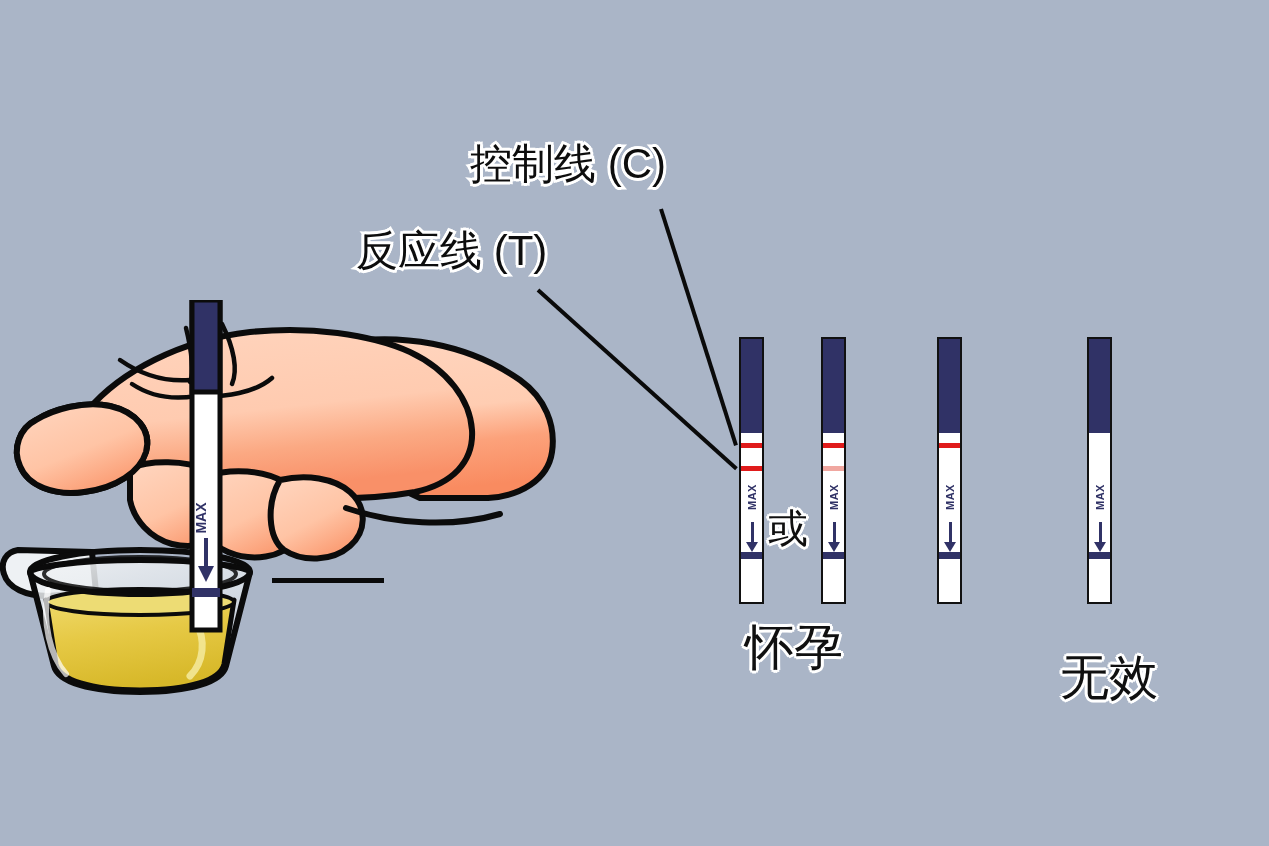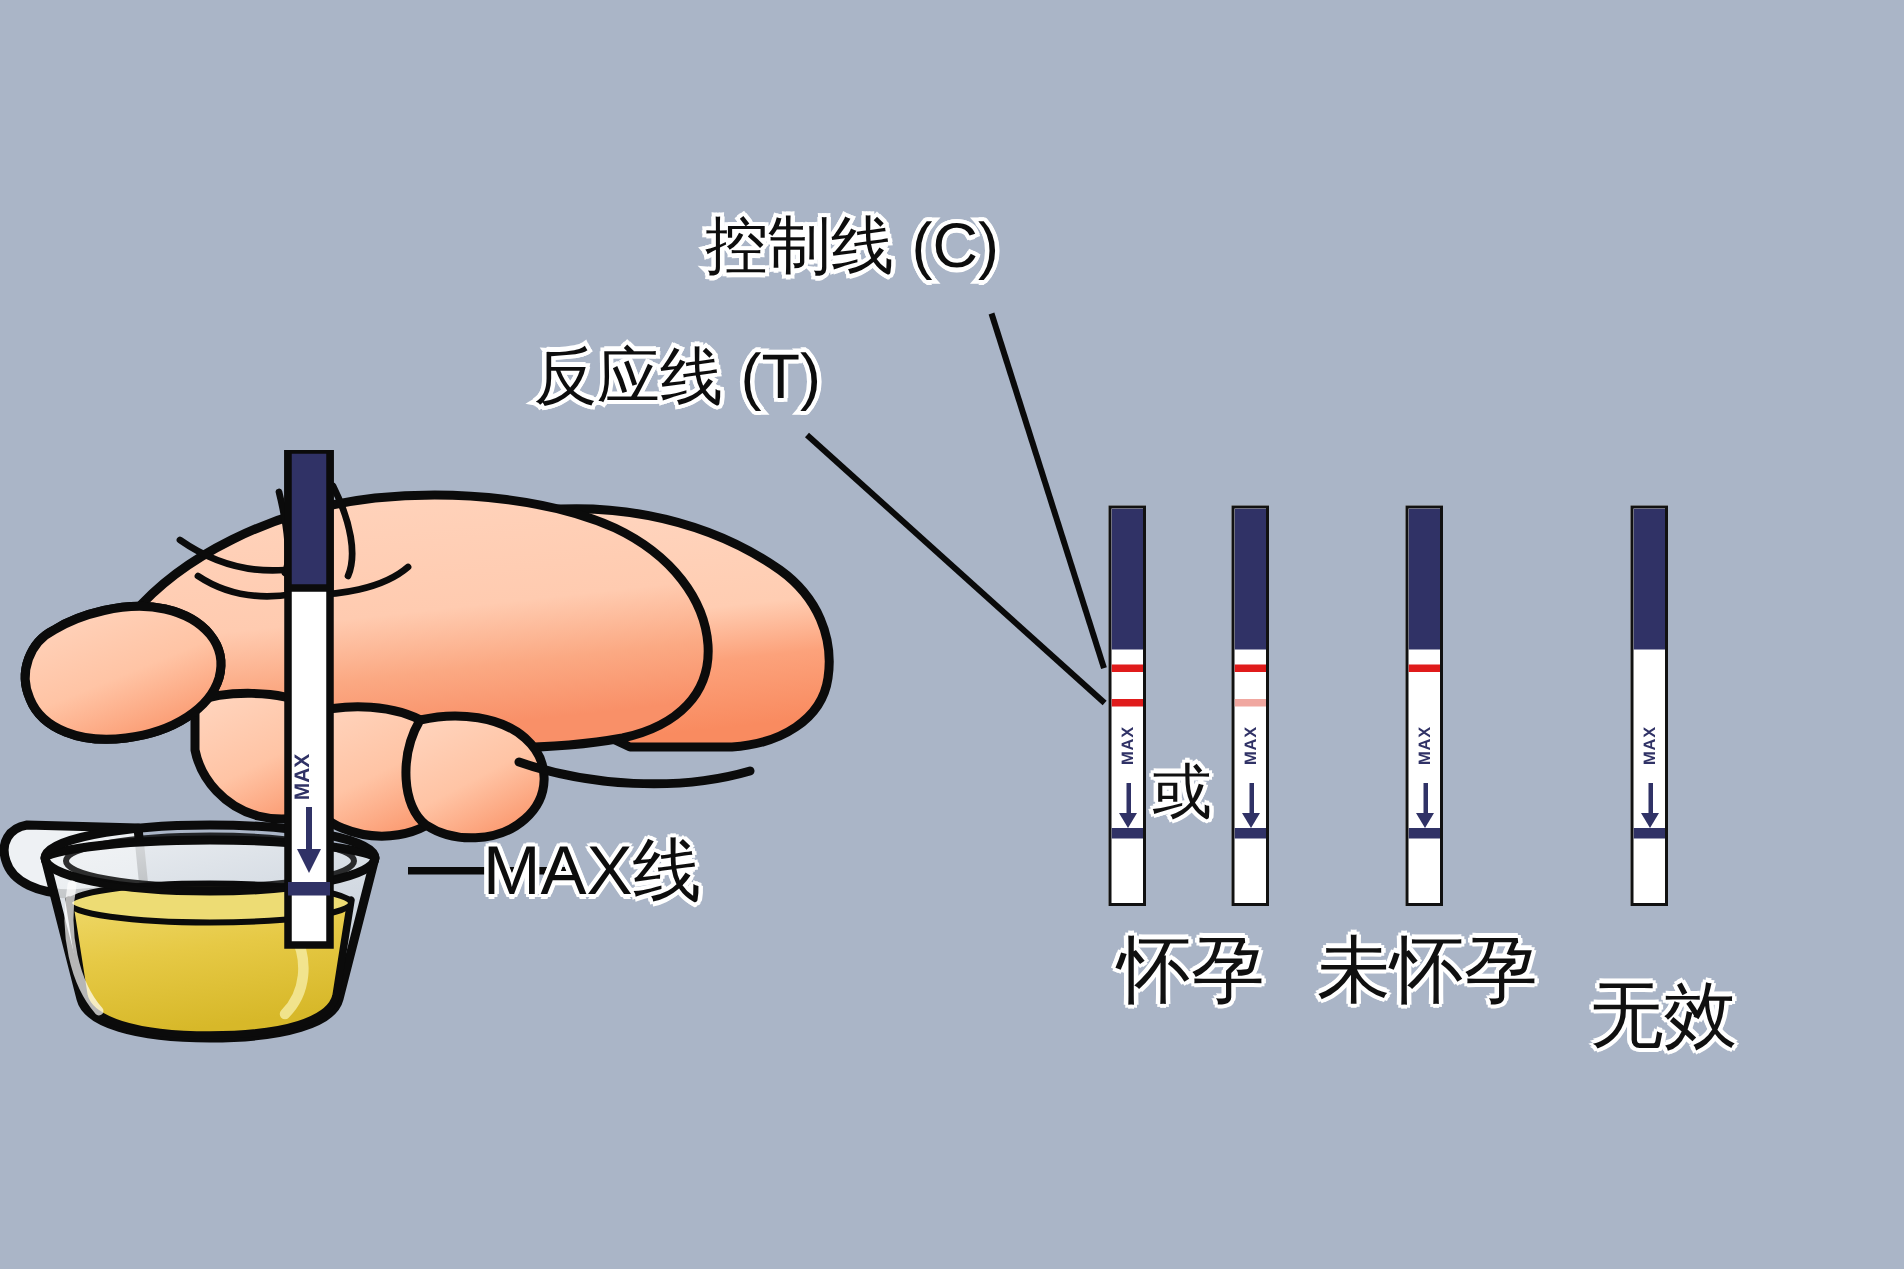--- a/index.html
+++ b/index.html
@@ -229,21 +229,20 @@
       <polygon points="206,282 198,266 214,266" fill="#303266"></polygon>
     </g>
 
     <path d="M 36 120 C 20 128 12 148 20 166 C 28 186 54 196 84 192
              C 116 188 140 172 146 152 C 152 130 136 112 110 106
              C 84 100 52 110 36 120 Z" fill="url(#skinGrad2)" stroke="#0b0b0b" stroke-width="6" stroke-linejoin="round"></path>
   </svg>
 
   <div class="leader" style="left:272px; top:578px; width:112px; height:5px;"></div>
 
-  <div class="max-line-label" style="left:322px; top:557px;">MAX线</div>
 
   <div class="anno-label" style="left:470px; top:143px;">控制线 (C)</div>
 
   <div class="anno-label" style="left:356px; top:230px;">反应线 (T)</div>
 
   <div class="leader" style="left:661px; top:207px; width:248px;
               transform: rotate(72.4deg);"></div>
 
   <div class="leader" style="left:538px; top:288px; width:267px;
               transform: rotate(42.0deg);"></div>
@@ -282,17 +281,16 @@
   <div class="strip" style="left:1087px; top:337px; width:25px; height:267px;">
     <div class="strip-cap" style="height:94px;"></div>
     <div class="max-text" style="left:-11px; top:152px; width:44px; text-align:center;">MAX</div>
     <div class="arrow-shaft" style="left:10px; top:183px; height:22px;"></div>
     <div class="arrow-head" style="left:5px; top:203px;"></div>
     <div class="max-mark" style="top:213px;"></div>
   </div>
 
   <div class="result-label" style="left:745px; top:623px;">怀孕</div>
 
-  <div class="result-label" style="left:878px; top:623px;">未怀孕</div>
 
   <div class="result-label" style="left:1060px; top:653px;">无效</div>
 
 </div>
 
 </body></html>

